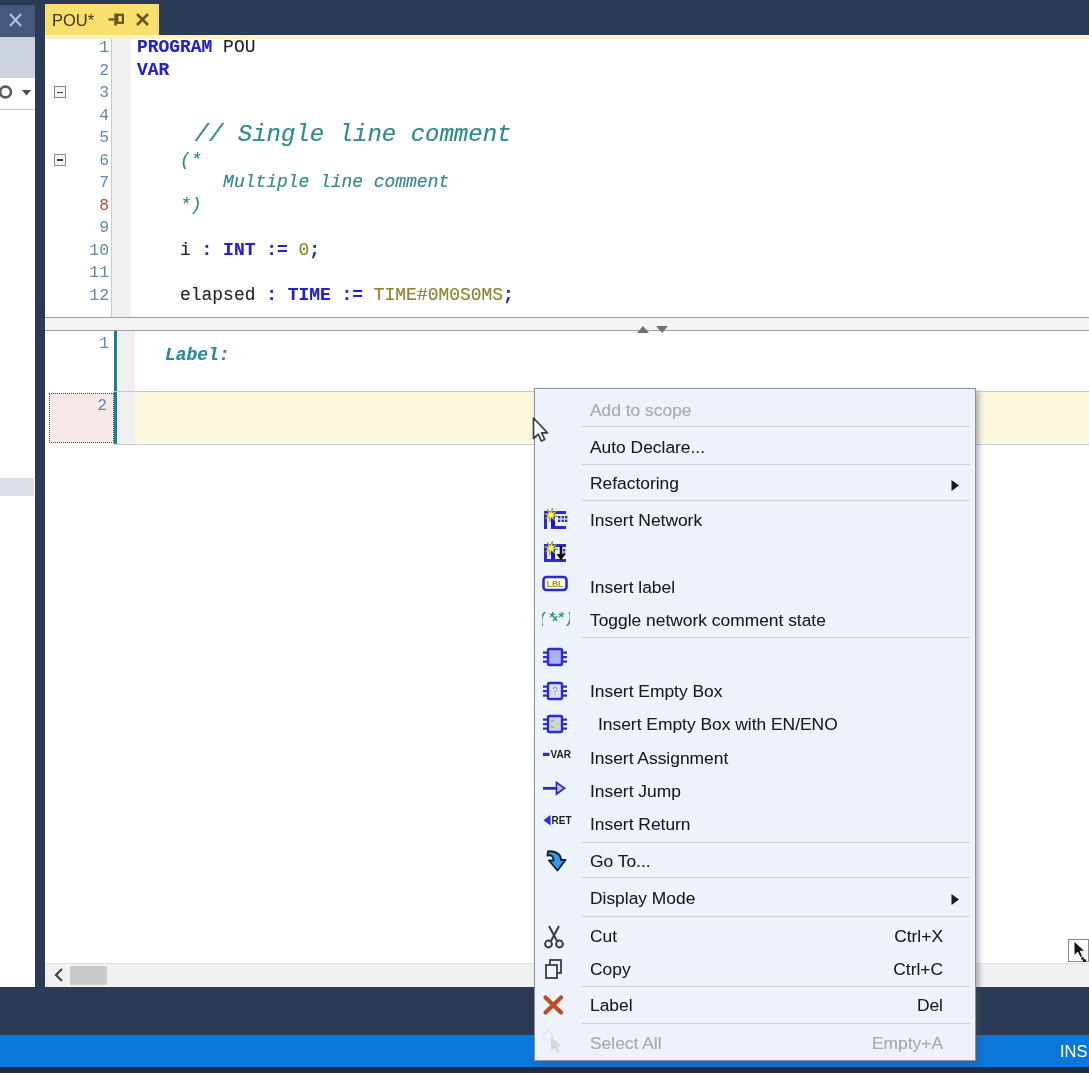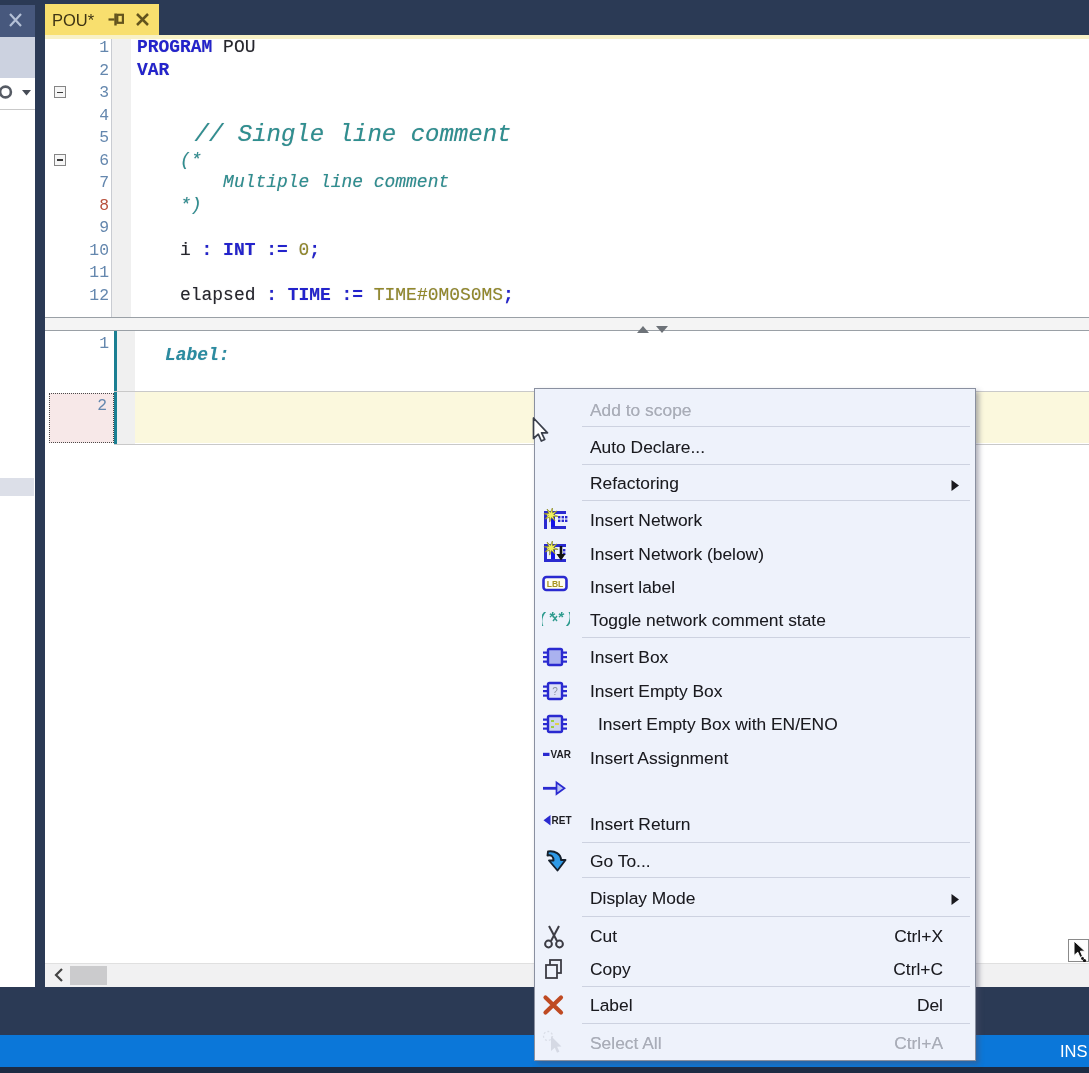--- a/index.html
+++ b/index.html
@@ -112,21 +112,20 @@
           <rect x="19.6" y="8" width="2.4" height="2.4"></rect>
           <rect x="23" y="8" width="2.4" height="2.4"></rect>
           <rect x="16" y="11.6" width="2.4" height="2.4"></rect>
           <rect x="19.6" y="11.6" width="2.4" height="2.4"></rect>
           <rect x="23" y="11.6" width="2.4" height="2.4"></rect>
         </g>
         <g transform="translate(9,7)">
           <polygon points="1.4,-7.1 1.5,-2.2 6.0,-4.0 2.6,-0.5 7.1,1.4 2.2,1.5 4.0,6.0 0.5,2.6 -1.4,7.1 -1.5,2.2 -6.0,4.0 -2.6,0.5 -7.1,-1.4 -2.2,-1.5 -4.0,-6.0 -0.5,-2.6" fill="#f0f05e" stroke="#8a8a22" stroke-width="0.7"></polygon>
         </g>
       </svg></div>
-<div class="abs" style="left:590px;top:537.7px;width:330px;height:33.4px;line-height:33.4px;font-size:17.4px;color:#1a1a1f;white-space:nowrap;text-shadow:0 0 0.6px rgba(30,30,40,0.25);">Insert Network (below)</div>
 <div class="abs" style="left:542px;top:541.4px;width:30px;height:26px;"><svg width="26" height="24" viewBox="0 0 26 24">
         <rect x="2" y="3" width="22" height="3" fill="#2a2ad0"></rect>
         <rect x="2" y="3" width="3" height="18" fill="#2a2ad0"></rect>
         <rect x="2" y="18" width="22" height="3" fill="#2a2ad0"></rect>
         <rect x="9" y="6" width="4" height="12" fill="#1414e6"></rect>
         <g fill="#2a2ad0">
           <rect x="21" y="8" width="2.4" height="2.4"></rect>
           <rect x="21" y="11.6" width="2.4" height="2.4"></rect>
         </g>
         <g transform="translate(9,7)">
@@ -138,21 +137,20 @@
 <div class="abs" style="left:542px;top:574.5px;width:30px;height:26px;"><svg width="26" height="18" viewBox="0 0 26 18">
         <rect x="1.5" y="2" width="23" height="13" rx="3" fill="#fffef0" stroke="#2a2ad0" stroke-width="2.6"></rect>
         <text x="13" y="12" font-size="8.5" font-weight="bold" text-anchor="middle" fill="#a89420" font-family="Liberation Sans">LBL</text>
       </svg></div>
 <div class="abs" style="left:590px;top:604.3px;width:330px;height:33.4px;line-height:33.4px;font-size:17.4px;color:#1a1a1f;white-space:nowrap;text-shadow:0 0 0.6px rgba(30,30,40,0.25);">Toggle network comment state</div>
 <div class="abs" style="left:542px;top:608.0px;width:30px;height:26px;"><svg width="28" height="20" viewBox="0 0 28 20">
         <text x="14" y="15" font-size="15" font-style="italic" font-weight="bold" text-anchor="middle" fill="#2e9b8e" font-family="Liberation Mono">(**)</text>
         <path d="M11 8 L15 13 M15 8 L11 13" stroke="#2e9b8e" stroke-width="1.4"></path>
       </svg></div>
 <div class="abs" style="left:582px;top:637.0px;width:388px;height:1.1px;background:#cdd2e0;"></div>
-<div class="abs" style="left:590px;top:641.3px;width:330px;height:33.4px;line-height:33.4px;font-size:17.4px;color:#1a1a1f;white-space:nowrap;text-shadow:0 0 0.6px rgba(30,30,40,0.25);">Insert Box</div>
 <div class="abs" style="left:542px;top:645.0px;width:30px;height:26px;"><svg width="26" height="24" viewBox="0 0 26 24">
         <g fill="#2a2ad0">
           <rect x="1" y="6.5" width="6" height="2.2"></rect>
           <rect x="1" y="11" width="6" height="2.2"></rect>
           <rect x="1" y="15.5" width="6" height="2.2"></rect>
           <rect x="19" y="6.5" width="6" height="2.2"></rect>
           <rect x="19" y="11" width="6" height="2.2"></rect>
           <rect x="19" y="15.5" width="6" height="2.2"></rect>
         </g>
         <rect x="6" y="4" width="14" height="16" rx="1.5" fill="#aab2ef" stroke="#2a2ad0" stroke-width="2.4"></rect>
@@ -183,20 +181,21 @@
         <rect x="6" y="4" width="14" height="16" rx="1.5" fill="#ccd3ef" stroke="#2a2ad0" stroke-width="2.4"></rect>
         <rect x="9" y="8" width="3" height="2" fill="#9bcf3f"></rect>
         <rect x="13" y="11" width="4" height="2" fill="#e0d24a"></rect>
         <rect x="9" y="14" width="3" height="2" fill="#9bcf3f"></rect>
       </svg></div>
 <div class="abs" style="left:590px;top:741.8px;width:330px;height:33.4px;line-height:33.4px;font-size:17.4px;color:#1a1a1f;white-space:nowrap;text-shadow:0 0 0.6px rgba(30,30,40,0.25);">Insert Assignment</div>
 <div class="abs" style="left:542px;top:745.5px;width:30px;height:26px;"><svg width="34" height="16" viewBox="0 0 34 16">
         <rect x="1" y="6.8" width="6.5" height="3.2" fill="#2a2ad0"></rect>
         <text x="8.5" y="12.3" font-size="10" font-weight="bold" fill="#1d1d22" font-family="Liberation Sans">VAR</text>
       </svg></div>
+<div class="abs" style="left:590px;top:775.3px;width:330px;height:33.4px;line-height:33.4px;font-size:17.4px;color:#1a1a1f;white-space:nowrap;text-shadow:0 0 0.6px rgba(30,30,40,0.25);">Insert Jump</div>
 <div class="abs" style="left:542px;top:779.0px;width:30px;height:26px;"><svg width="28" height="18" viewBox="0 0 28 18">
         <rect x="1" y="7.9" width="13" height="2.8" fill="#2a2ad0"></rect>
         <path d="M14.5 3.5 L22.5 9.3 L14.5 15 Z" fill="#b9c4f2" stroke="#2a2ad0" stroke-width="1.7"></path>
       </svg></div>
 <div class="abs" style="left:590px;top:808.3px;width:330px;height:33.4px;line-height:33.4px;font-size:17.4px;color:#1a1a1f;white-space:nowrap;text-shadow:0 0 0.6px rgba(30,30,40,0.25);">Insert Return</div>
 <div class="abs" style="left:542px;top:812.0px;width:30px;height:26px;"><svg width="34" height="16" viewBox="0 0 34 16">
         <path d="M8.5 3 L8.5 13.5 L1.5 8.2 Z" fill="#2a2ad0"></path>
         <text x="9.5" y="12.3" font-size="10" font-weight="bold" fill="#1d1d22" font-family="Liberation Sans">RET</text>
       </svg></div>
 <div class="abs" style="left:582px;top:841.6px;width:388px;height:1.1px;background:#cdd2e0;"></div>
@@ -231,21 +230,21 @@
 <div class="abs" style="left:542px;top:993.0px;width:30px;height:26px;"><svg width="24" height="24" viewBox="0 0 24 24">
         <path d="M3.5 4.5 L19 19.5 M19 4.5 L3.5 19.5" stroke="#bf4a22" stroke-width="4.2" stroke-linecap="round"></path>
       </svg></div>
 <div class="abs" style="left:843px;top:989.3px;width:100px;height:33.4px;line-height:33.4px;font-size:17.4px;color:#1a1a1f;text-align:right;text-shadow:0 0 0.6px rgba(30,30,40,0.25);">Del</div>
 <div class="abs" style="left:582px;top:1023.4px;width:388px;height:1.1px;background:#cdd2e0;"></div>
 <div class="abs" style="left:590px;top:1026.5px;width:330px;height:33.4px;line-height:33.4px;font-size:17.4px;color:#a9adb8;white-space:nowrap;text-shadow:0 0 0.6px rgba(30,30,40,0.25);">Select All</div>
 <div class="abs" style="left:542px;top:1030.2px;width:30px;height:26px;opacity:0.45;"><svg width="22" height="26" viewBox="0 0 22 26">
         <path d="M9 6 L9 21 L12.8 17.7 L15 22.8 L17.4 21.7 L15.2 16.8 L19.5 16.4 Z" fill="#b9bdc9"></path>
         <circle cx="6" cy="6" r="4.5" fill="none" stroke="#c3c7d1" stroke-width="1.3" stroke-dasharray="2 2"></circle>
       </svg></div>
-<div class="abs" style="left:843px;top:1026.5px;width:100px;height:33.4px;line-height:33.4px;font-size:17.4px;color:#a9adb8;text-align:right;text-shadow:0 0 0.6px rgba(30,30,40,0.25);">Ctrl+A</div>
+<div class="abs" style="left:843px;top:1026.5px;width:100px;height:33.4px;line-height:33.4px;font-size:17.4px;color:#a9adb8;text-align:right;text-shadow:0 0 0.6px rgba(30,30,40,0.25);">Empty+A</div>
 <div class="abs" style="left:532px;top:417px;width:20px;height:27px;z-index:50;"><svg width="20" height="27">
         <path d="M1.5 1 L1.5 21.5 L6.3 17.2 L9.3 24 L12.7 22.4 L9.6 15.8 L15.5 15.8 Z" fill="#fff" stroke="#3a3f4a" stroke-width="1.7" stroke-linejoin="round"></path>
       </svg></div>
 <div class="abs" style="left:1068px;top:939px;width:21px;height:23px;background:#fdfdfd;border:1.5px solid #8a8a8a;z-index:49;"></div>
 <div class="abs" style="left:1071px;top:940px;width:18px;height:22px;z-index:50;"><svg width="18" height="22">
         <path d="M3 1 L3 15.5 L6.8 12.2 L9 17.5 L11.6 16.3 L9.4 11.2 L14 11.2 Z" fill="#111" stroke="#fff" stroke-width="1" stroke-linejoin="round"></path>
         <circle cx="11.5" cy="18.5" r="1.4" fill="#111"></circle>
         <circle cx="13.5" cy="20.5" r="1.6" fill="#111"></circle>
       </svg></div>
 </div>

